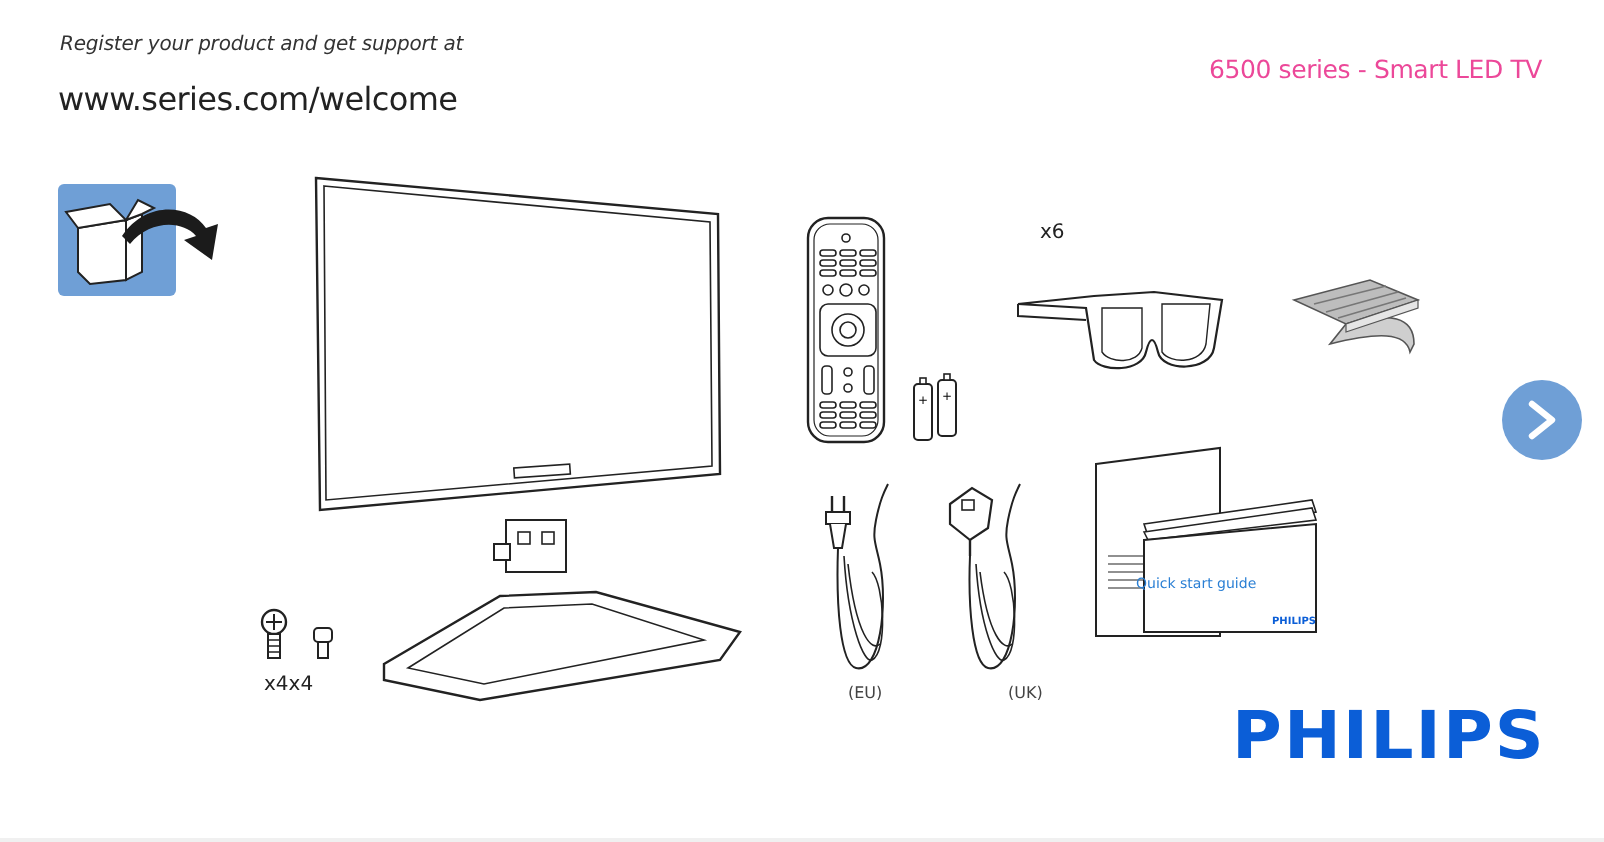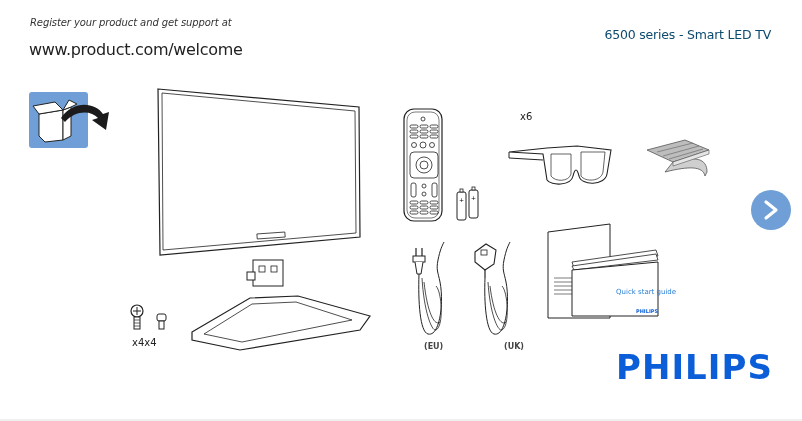--- a/index.html
+++ b/index.html
@@ -1,32 +1,32 @@
 <!DOCTYPE html>
 <html><head>
 <meta charset="utf-8">
 <style>
   html, body { margin:0; padding:0; background:#ffffff; }
   body { width:802px; height:421px; position:relative; overflow:hidden; font-family:"DejaVu Sans", sans-serif; color:#231f20; }
   .abs { position:absolute; }
   .reg-line { left:30px; top:17px; font-size:10px; color:#333; letter-spacing:-0.1px;font-style:italic; }
   .url { left:29px; top:40px; font-size:16px; color:#222; letter-spacing:-0.3px; }
-  .series { right:31px; top:27px; font-size:12.5px; color:#0c4a6e; letter-spacing:-0.2px; }
+  .series { right:31px; top:27px; font-size:12.5px; color:#ec4899; letter-spacing:-0.2px; }
   .label { font-size:10px; color:#222; }
-  .label-sm { font-size:8px; color:#444;font-weight:bold; }
+  .label-sm { font-size:8px; color:#444; }
   .philips-logo { left:616px; top:348px; font-family:"DejaVu Sans", sans-serif; font-weight:bold; font-size:33px; color:#0b5ed7; letter-spacing:1px; transform:scaleX(1.03); transform-origin:left; }
   .next-btn { left:751px; top:190px; width:40px; height:40px; border-radius:50%; background:#6f9fd6; cursor:pointer; }
   .bottom-line { left:0; top:419px; width:802px; height:2px; background:#f0f0f0; }
   svg { position:absolute; overflow:visible; }
 </style>
 </head>
 <body>
 
 <div class="abs reg-line">Register your product and get support at</div>
-<div class="abs url">www.product.com/welcome</div>
+<div class="abs url">www.series.com/welcome</div>
 <div class="abs series">6500 series - Smart LED TV</div>
 
 <svg style="left:29px;top:92px" width="80" height="58" viewBox="0 0 80 58">
   <rect x="0" y="0" width="59" height="56" rx="3" fill="#6f9fd6"></rect>
   <polygon points="10,22 34,18 34,48 16,50 10,44" fill="#fff" stroke="#222" stroke-width="1"></polygon>
   <polygon points="34,18 42,15 42,44 34,48" fill="#fff" stroke="#222" stroke-width="1"></polygon>
   <polygon points="10,22 4,14 26,10 34,18" fill="#fff" stroke="#222" stroke-width="1"></polygon>
   <polygon points="34,18 40,8 48,12 42,15" fill="#fff" stroke="#222" stroke-width="1"></polygon>
   <path d="M32,26 C44,8 66,10 74,22 L80,20 L77,38 L63,28 L69,26 C62,18 46,18 36,30 Z" fill="#1b1b1b"></path>
 </svg>
@@ -138,21 +138,21 @@
 <div class="abs label-sm" style="left:424px;top:342px">(EU)</div>
 <div class="abs label-sm" style="left:504px;top:342px">(UK)</div>
 
 <svg style="left:546px;top:222px" width="118" height="98" viewBox="0 0 118 98">
   <polygon points="2,10 64,2 64,96 2,96" fill="#fff" stroke="#222" stroke-width="1"></polygon>
   <path d="M8,56 L26,56 M8,60 L26,60 M8,64 L26,64 M8,68 L26,68 M8,72 L26,72" stroke="#222" stroke-width="0.6"></path>
   <path d="M26,40 L110,28 L112,34 L28,46 Z" fill="#fff" stroke="#222" stroke-width="0.8"></path>
   <path d="M26,44 L110,32 L112,38 L28,48 Z" fill="#fff" stroke="#222" stroke-width="0.8"></path>
   <polygon points="26,48 112,40 112,94 26,94" fill="#fff" stroke="#222" stroke-width="1"></polygon>
 </svg>
-<div class="abs" style="left:616px;top:288px;font-size:7px;color:#2a7fd4">Quick start guide</div>
+<div class="abs" style="left:568px;top:288px;font-size:7px;color:#2a7fd4">Quick start guide</div>
 <div class="abs" style="left:636px;top:308px;font-size:5px;color:#0b5ed7;font-weight:bold">PHILIPS</div>
 
 <div class="abs next-btn">
   <svg style="left:12px;top:9px" width="16" height="22" viewBox="0 0 16 22">
     <path d="M3,3 L13,11 L3,19" fill="none" stroke="#ffffff" stroke-width="3.2" stroke-linecap="round" stroke-linejoin="round"></path>
   </svg>
 </div>
 
 <div class="abs philips-logo">PHILIPS</div>
 

